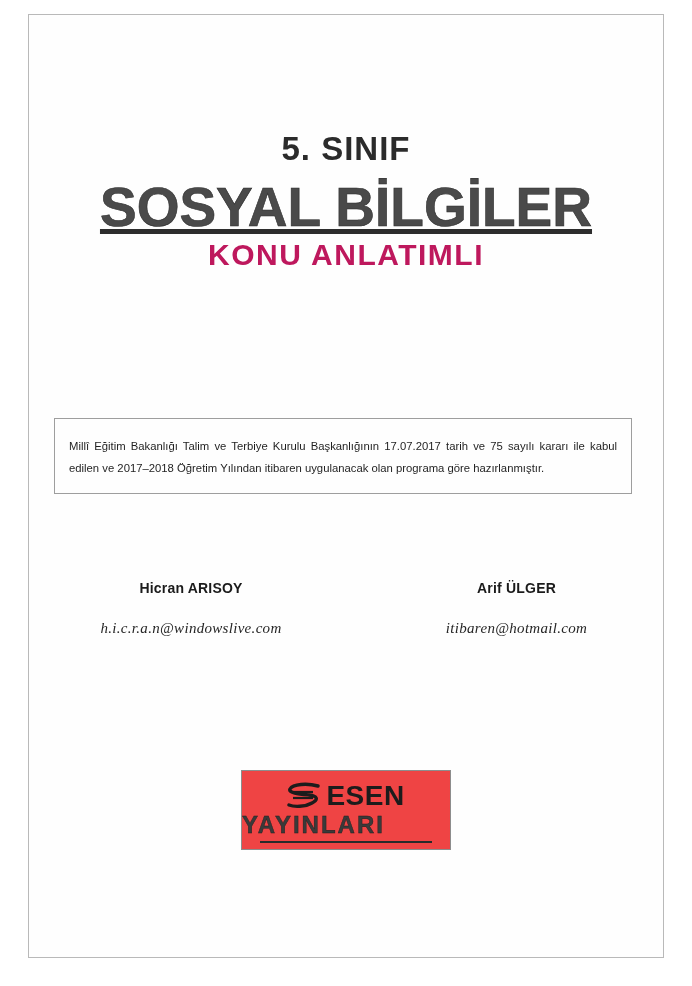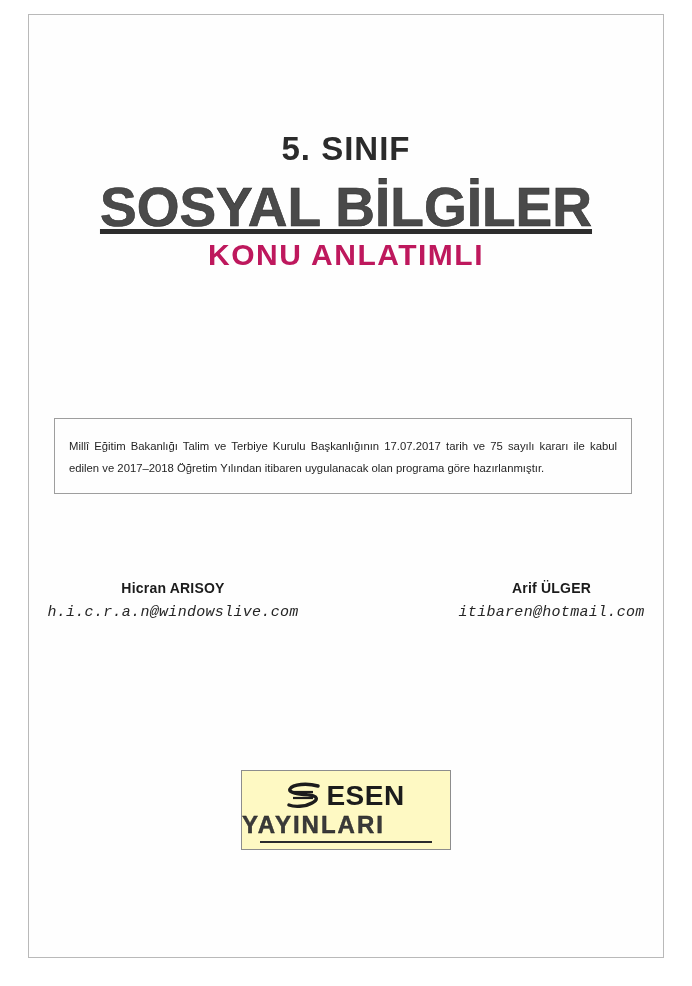--- a/index.html
+++ b/index.html
@@ -100,43 +100,43 @@
     text-align: center;
     min-width: 150px;
   }
   .author-name {
     font-size: 14px;
     font-weight: bold;
     color: #1b1b1b;
     letter-spacing: 0.2px;
   }
   .author-email {
-    margin-top: 8px;
-    font-family: Liberation Mono, monospace;
+    margin-top: 24px;
+    font-family: Liberation Serif, serif;
     font-style: italic;
     font-size: 15px;
     color: #262626;
     letter-spacing: 0.3px;
   }
 
   
   .logo-wrap {
     position: absolute;
     left: 0;
     right: 0;
     top: 755px;
     display: flex;
     justify-content: center;
   }
   .logo-box {
     width: 208px;
     height: 78px;
     border: 1px solid #8d8d8d;
     position: relative;
-    background: #fef9c3;
+    background: #ef4444;
   }
   .logo-row {
     position: absolute;
     left: 0;
     right: 0;
     top: 9px;
     display: flex;
     align-items: center;
     justify-content: center;
     gap: 5px;

